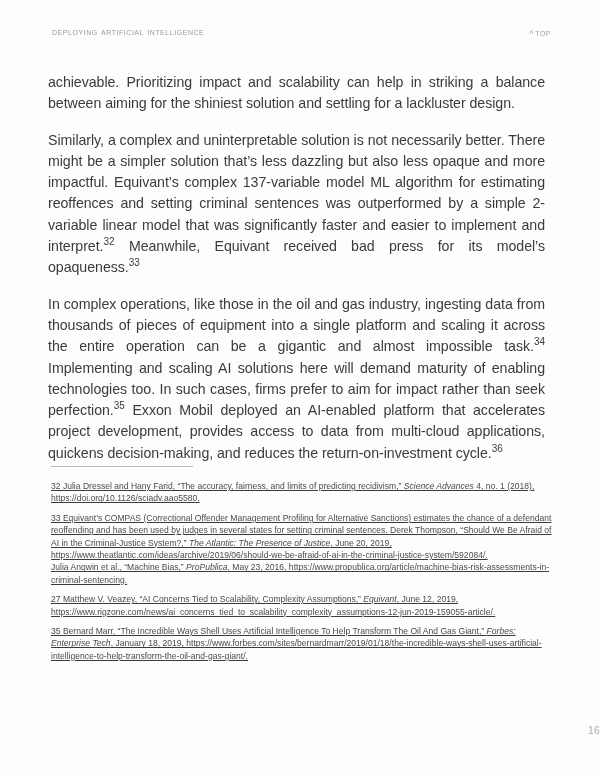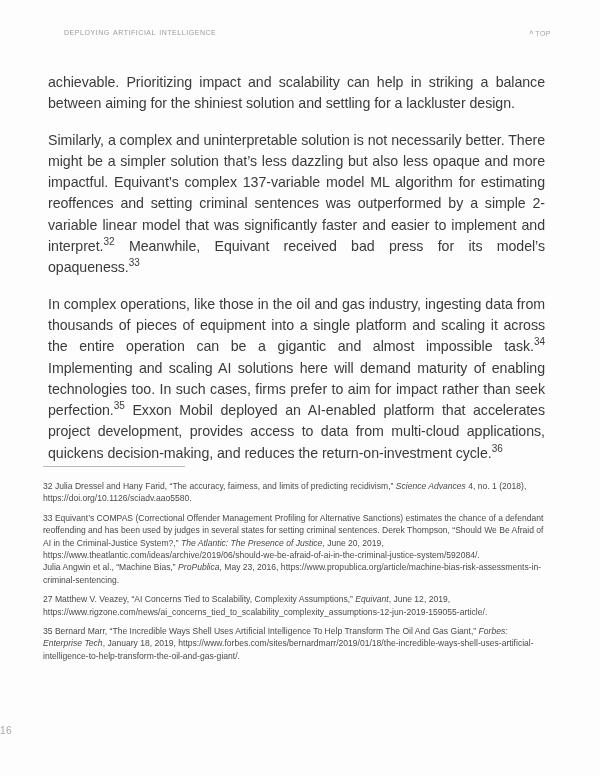--- a/index.html
+++ b/index.html
@@ -21,21 +21,21 @@
     width: 600px;
     height: 776px;
     background: #fdfdfd;
     box-sizing: border-box;
   }
 
   
   .running-head {
     position: absolute;
     top: 24px;
-    left: 64px;
+    left: 52px;
     right: 49px;
     height: 16px;
     display: flex;
     align-items: center;
     justify-content: space-between;
   }
   .running-head-title {
     font-family: "Liberation Sans", sans-serif;
     font-size: 9.3px;
     letter-spacing: 0.55px;
@@ -90,23 +90,24 @@
   sup.fn {
     font-size: 10px;
     line-height: 0;
     vertical-align: super;
     letter-spacing: 0;
   }
 
   
   .notes {
     position: absolute;
-    left: 43px;
+    left: 51px;
     top: 466px;
     width: 501px;
+    text-decoration: underline;
   }
   .notes-rule {
     width: 142px;
     height: 1px;
     background: #b9b9bd;
     margin: 0 0 13px 0;
     border: 0;
   }
   .note {
     margin: 0 0 7px 0;
@@ -120,21 +121,21 @@
   }
   .note:last-child { margin-bottom: 0; }
   .note i, .note em { font-style: italic; }
 
   
   .folio {
     position: absolute;
     left: 0;
     right: 0;
     top: 725px;
-    text-align: left;
+    text-align: right;
     font-size: 10.2px;
     color: #a9a9ad;
     letter-spacing: 0.3px;
   }
 </style>
 </head>
 <body>
 
 <div class="page">
 

